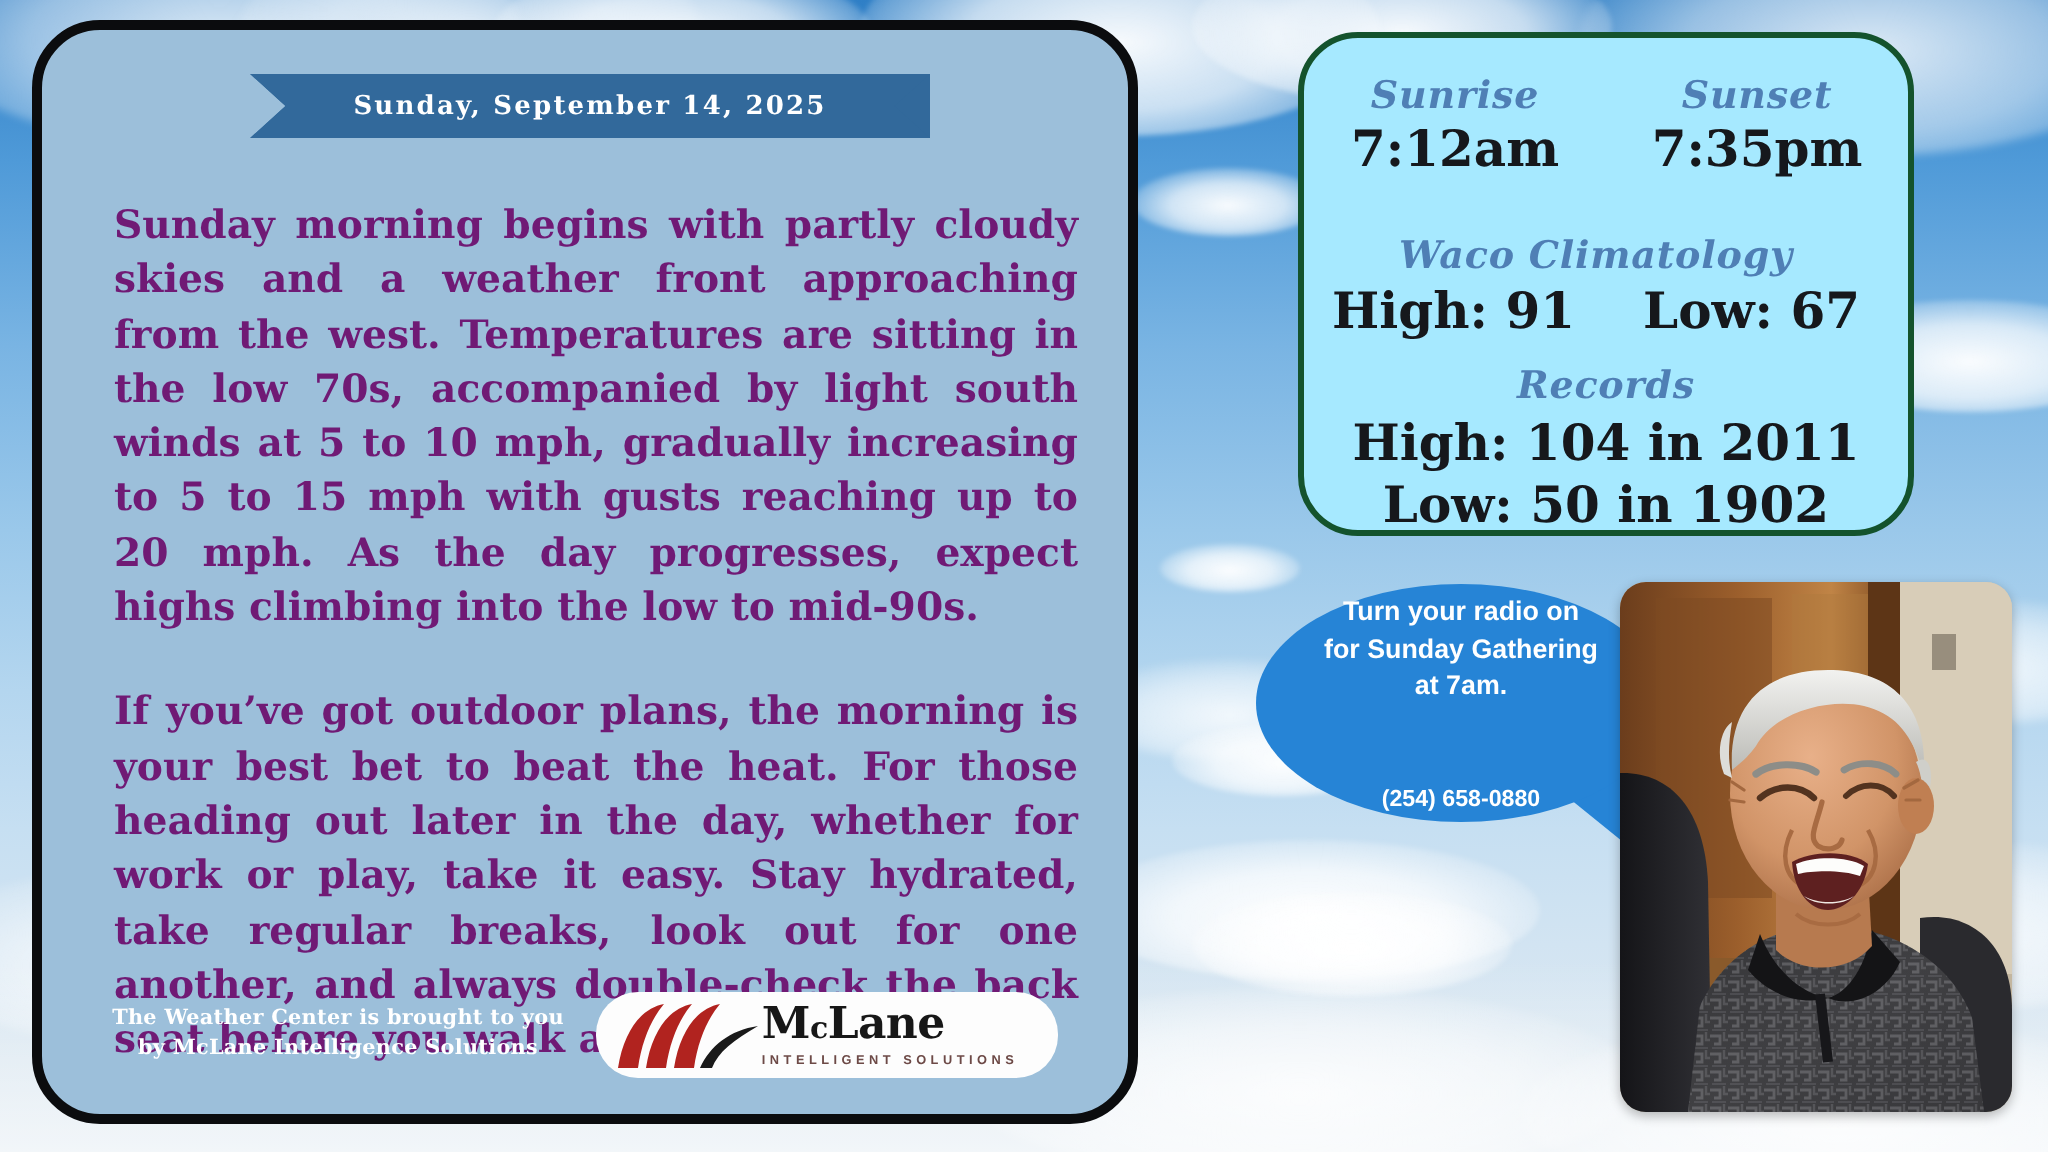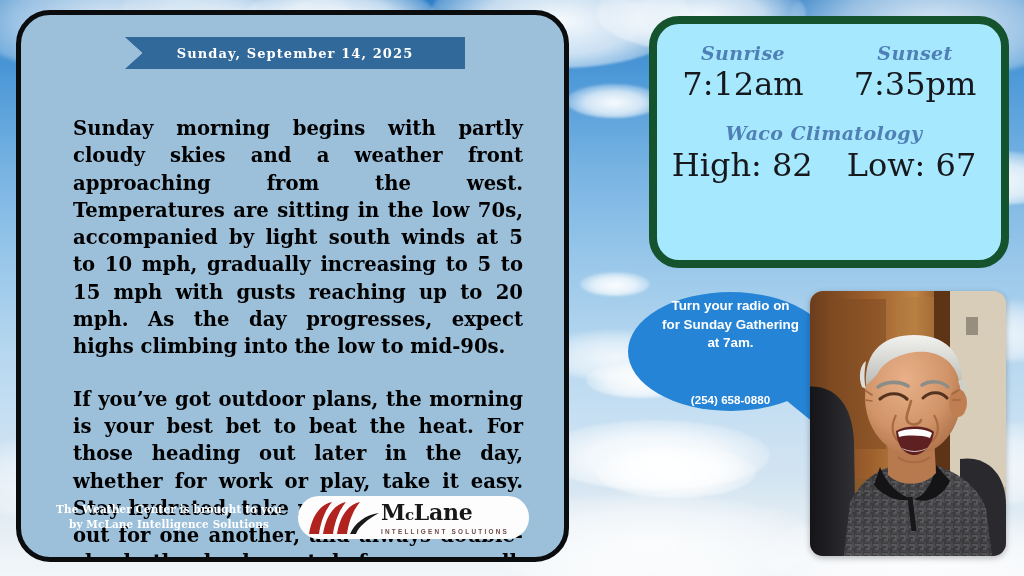--- a/index.html
+++ b/index.html
@@ -40,22 +40,22 @@
     clip-path:polygon(0 0,100% 0,100% 100%,0 100%,5.2% 50%);
     display:flex;align-items:center;justify-content:center;}
   #date-ribbon-inner{width:100%;height:100%;background:#32699b;
     clip-path:polygon(0 0,100% 0,94.8% 50%,100% 100%,0 100%,5.2% 50%);
     display:flex;align-items:center;justify-content:center;}
   #date-ribbon-text{font-family:"DejaVu Serif", serif;font-weight:bold;
     font-size:13px;color:#ffffff;letter-spacing:1.1px;white-space:nowrap;}
 
   #forecast-body{position:absolute;left:36px;top:84px;width:482px;}
   .para{font-family:"DejaVu Serif", serif;font-weight:bold;
-    font-size:19.6px;line-height:27.3px;color:#000000;
-    text-align:justify;text-justify:inter-word;margin:16px;}
+    font-size:19.6px;line-height:27.3px;color:#701a75;
+    text-align:justify;text-justify:inter-word;margin:0;}
   .para + .para{margin-top:25px;}
   .para:last-child{text-align-last:left;}
 
   
   #card-footer{position:absolute;left:0;right:0;bottom:16px;height:48px;
     display:flex;align-items:center;justify-content:center;gap:16px;}
   #footer-credit{font-family:"DejaVu Serif", serif;font-weight:bold;
     font-size:10.4px;line-height:15px;color:#ffffff;text-align:center;
     letter-spacing:.15px;white-space:pre-line;}
 
@@ -65,27 +65,27 @@
     display:flex;align-items:center;}
   #logo-mark{position:absolute;left:9px;top:5px;width:74px;height:34px;}
   #logo-word{position:absolute;left:83px;top:5px;width:142px;}
   #logo-name{font-family:"DejaVu Serif", serif;font-weight:bold;
     font-size:22px;line-height:23px;color:#171717;letter-spacing:-.3px;}
   #logo-name .sm{font-size:15px;}
   #logo-tag{font-family:"Liberation Sans", sans-serif;font-weight:bold;
     font-size:6.4px;letter-spacing:2.25px;color:#6d4a47;margin-top:1px;}
 
   
-  #almanac-card{position:absolute;left:649px;top:16px;width:360px;height:252px;
-    background:#a6e9ff;border:8px solid #14532d;border-radius:30px;
+  #almanac-card{position:absolute;left:649px;top:16px;width:308px;height:252px;
+    background:#a6e9ff;border:3px solid #14532d;border-radius:30px;
     box-sizing:border-box;}
   .script{font-family:"DejaVu Serif", serif;font-style:italic;font-weight:bold;
     color:#4f7fb5;font-size:19px;letter-spacing:.4px;}
-  .bigval{font-family:"DejaVu Serif", serif;font-weight:normal;
-    font-size:32px;color:#16181c;}
+  .bigval{font-family:"DejaVu Serif", serif;font-weight:bold;
+    font-size:25px;color:#16181c;}
   #sun-row{position:absolute;left:0;right:0;top:18px;display:flex;}
   #sun-row > div{flex:1;text-align:center;}
   #sun-row .script{display:block;margin-bottom:1px;}
   #climo-block{position:absolute;left:0;right:10px;top:98px;text-align:center;}
   #climo-block .script{display:block;margin-bottom:2px;}
   #climo-vals{display:flex;justify-content:center;gap:34px;}
   #records-block{position:absolute;left:0;right:0;top:163px;text-align:center;}
   #records-block .script{display:block;margin-bottom:2px;}
   #records-block .bigval{display:block;line-height:31px;}
 
@@ -178,25 +178,30 @@
     </div>
     <div>
       <span class="script">Sunset</span>
       <span class="bigval">7:35pm</span>
     </div>
   </div>
 
   <div id="climo-block">
     <span class="script">Waco Climatology</span>
     <div id="climo-vals">
-      <span class="bigval">High: 82</span>
+      <span class="bigval">High: 91</span>
       <span class="bigval">Low: 67</span>
     </div>
   </div>
 
+  <div id="records-block">
+    <span class="script">Records</span>
+    <span class="bigval">High: 104 in 2011</span>
+    <span class="bigval">Low:  50 in 1902</span>
+  </div>
 </div>
 
 <div id="bubble-tail"></div>
 <div id="radio-bubble">
   <div id="bubble-msg">Turn your radio on
 for Sunday Gathering
 at 7am.</div>
   <div id="bubble-phone">(254) 658-0880</div>
 </div>
 

